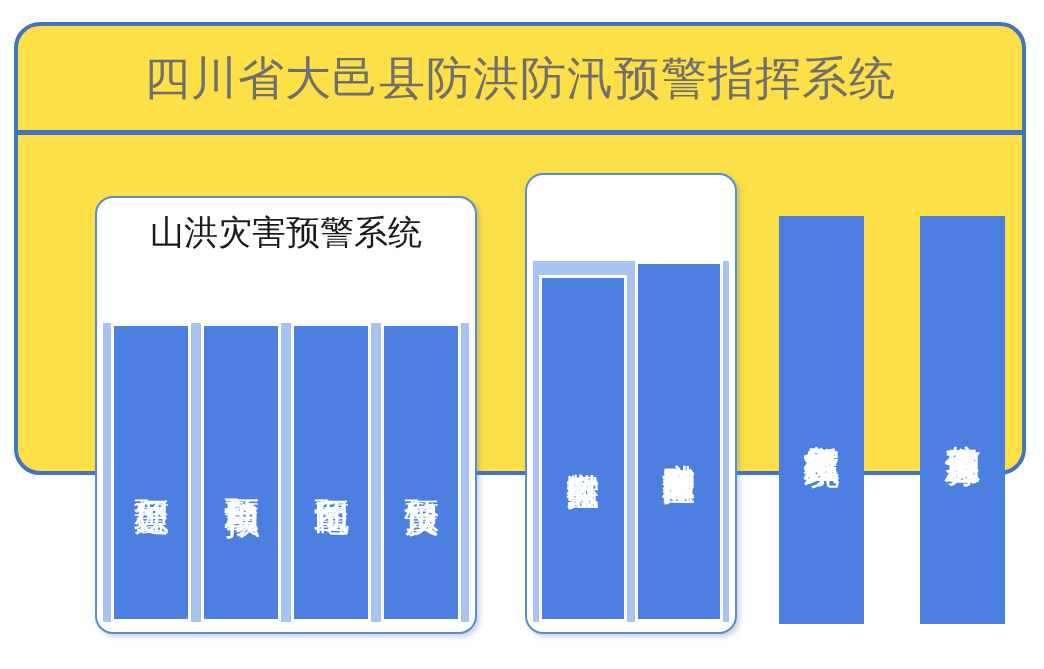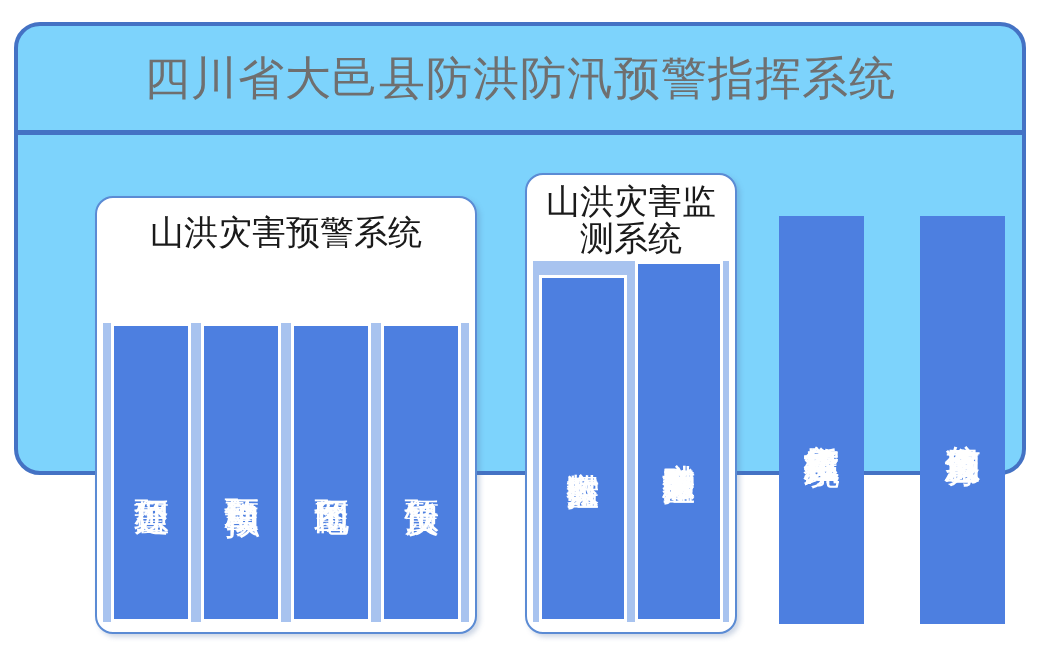--- a/index.html
+++ b/index.html
@@ -18,21 +18,21 @@
   
   #app-frame {
     position: absolute;
     left: 14px;
     top: 22px;
     width: 1012px;
     height: 453px;
     border: 4px solid #4472c4;
     border-radius: 26px;
     box-sizing: border-box;
-    background: #7dd3fc;
+    background: #fde047;
   }
 
   
   #header {
     position: absolute;
     left: 0;
     top: 0;
     width: 100%;
     height: 104px;
     display: flex;
@@ -185,21 +185,20 @@
         </div>
 
         <div class="v-card">
           <span class="v-card-label">预警反馈</span>
         </div>
 
       </div>
     </div>
 
     <div class="group-panel" id="group-monitor">
-      <div class="group-title">山洪灾害监测系统</div>
       <div class="group-inner">
 
         <div class="v-card shorter">
           <span class="v-card-label">实时数据监控</span>
         </div>
 
         <div class="v-card tall">
           <span class="v-card-label">实时动态影像数据监控</span>
         </div>
 

